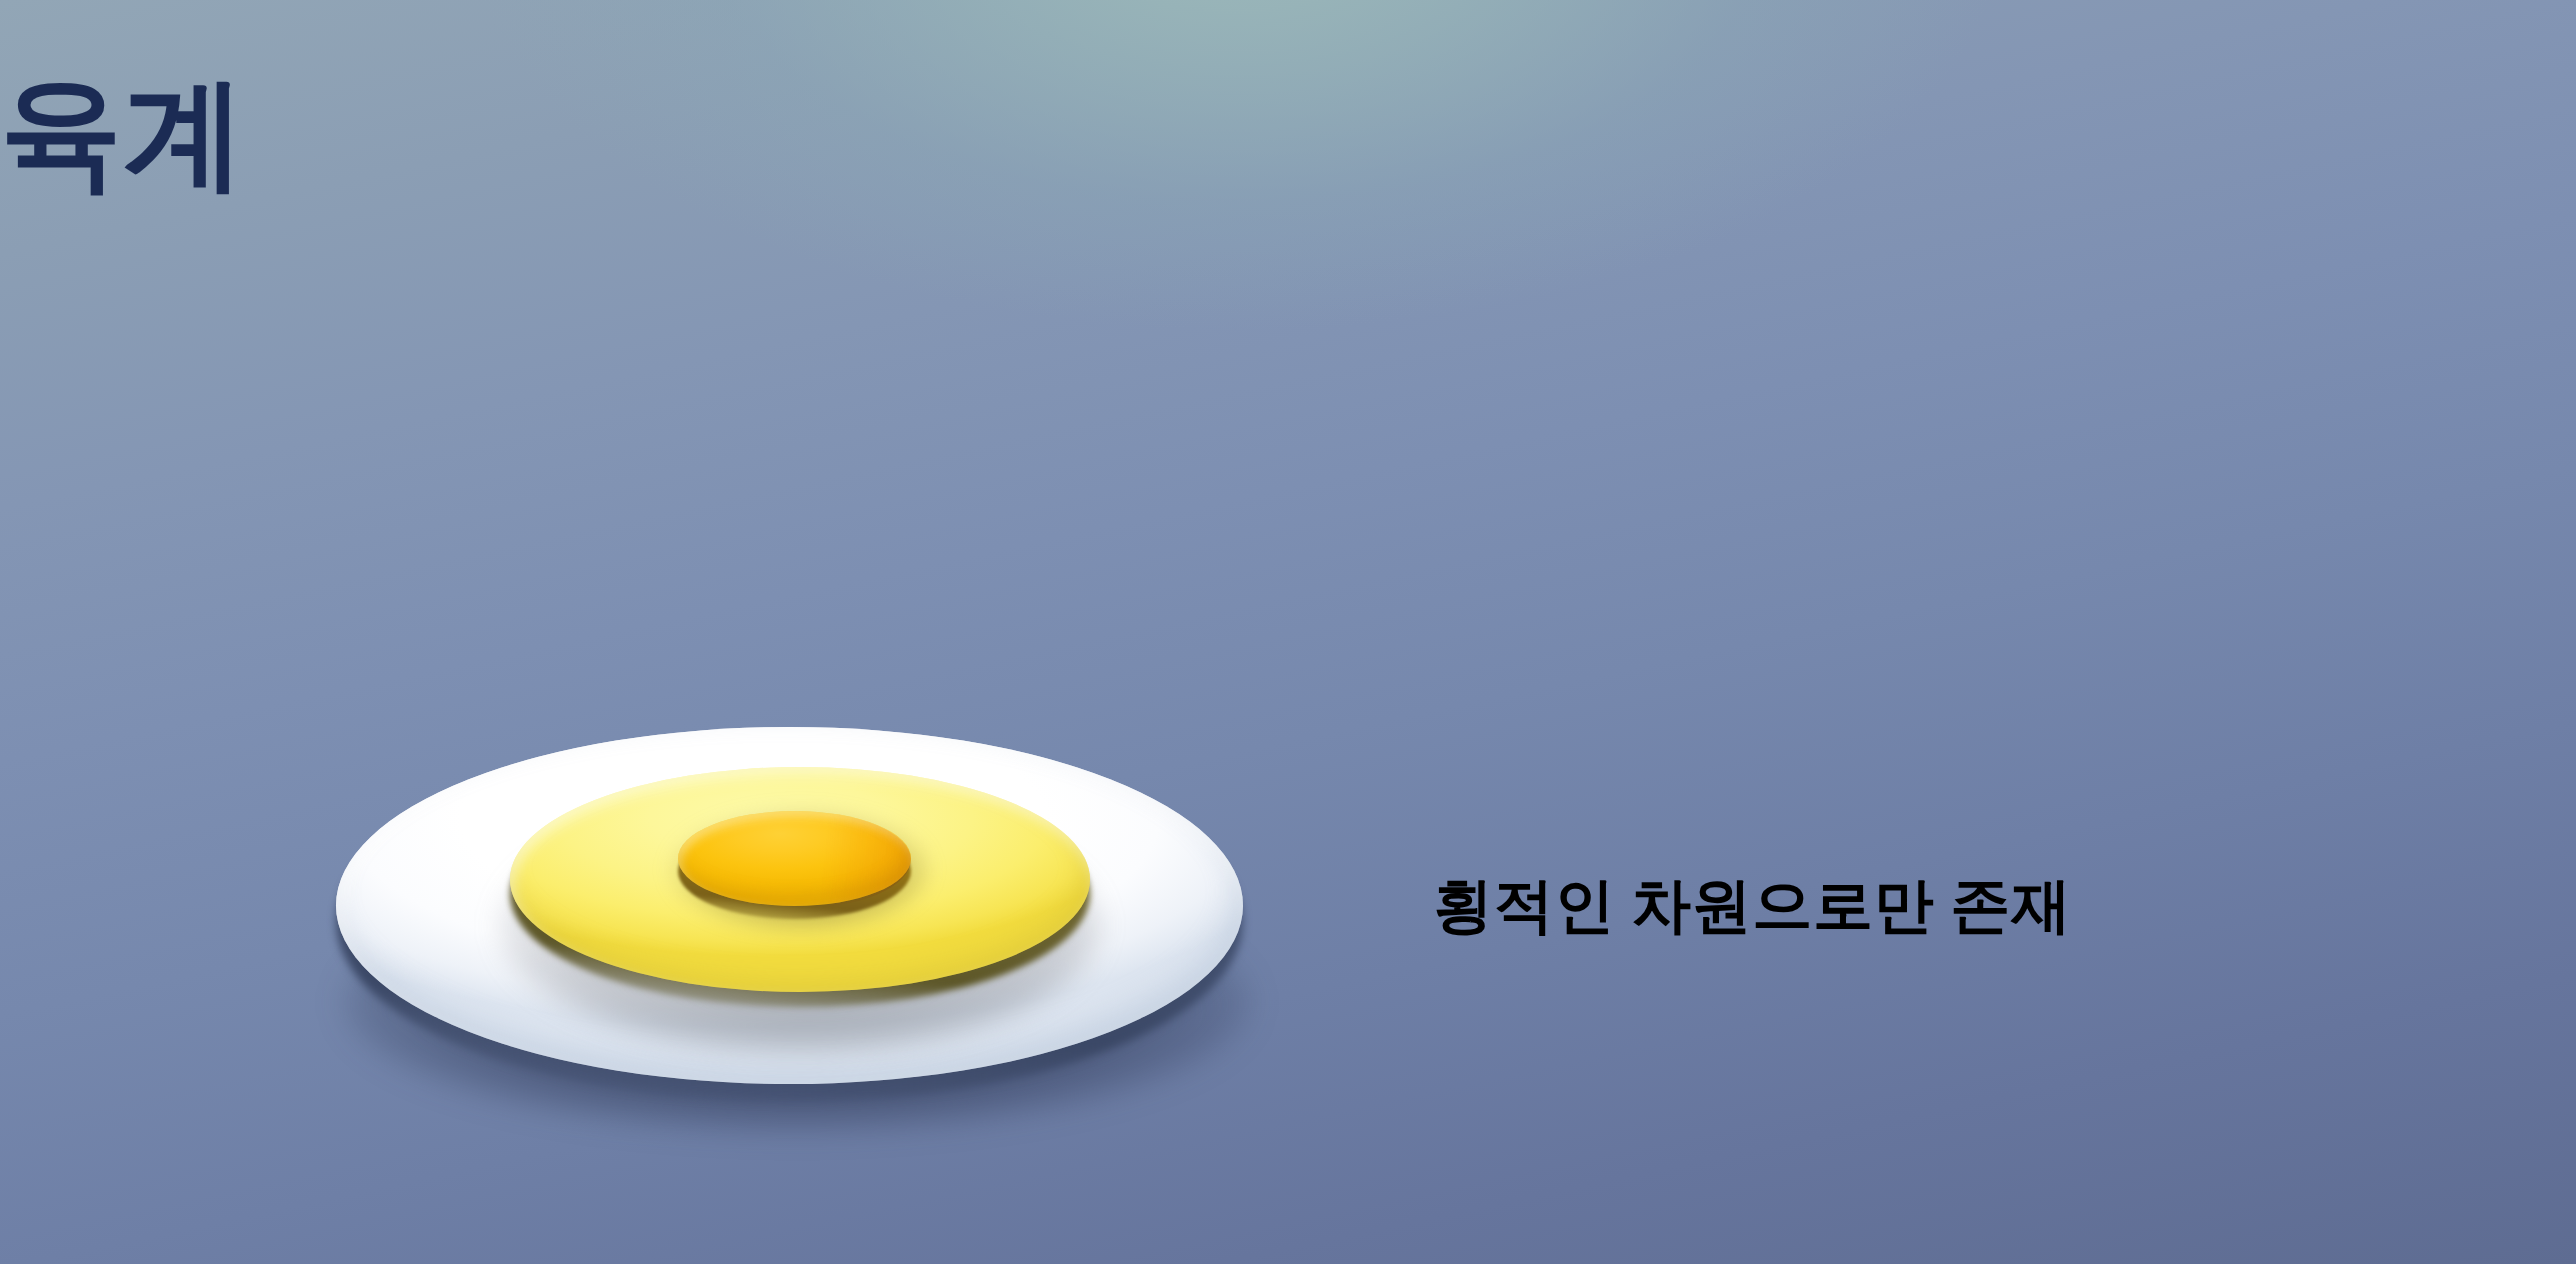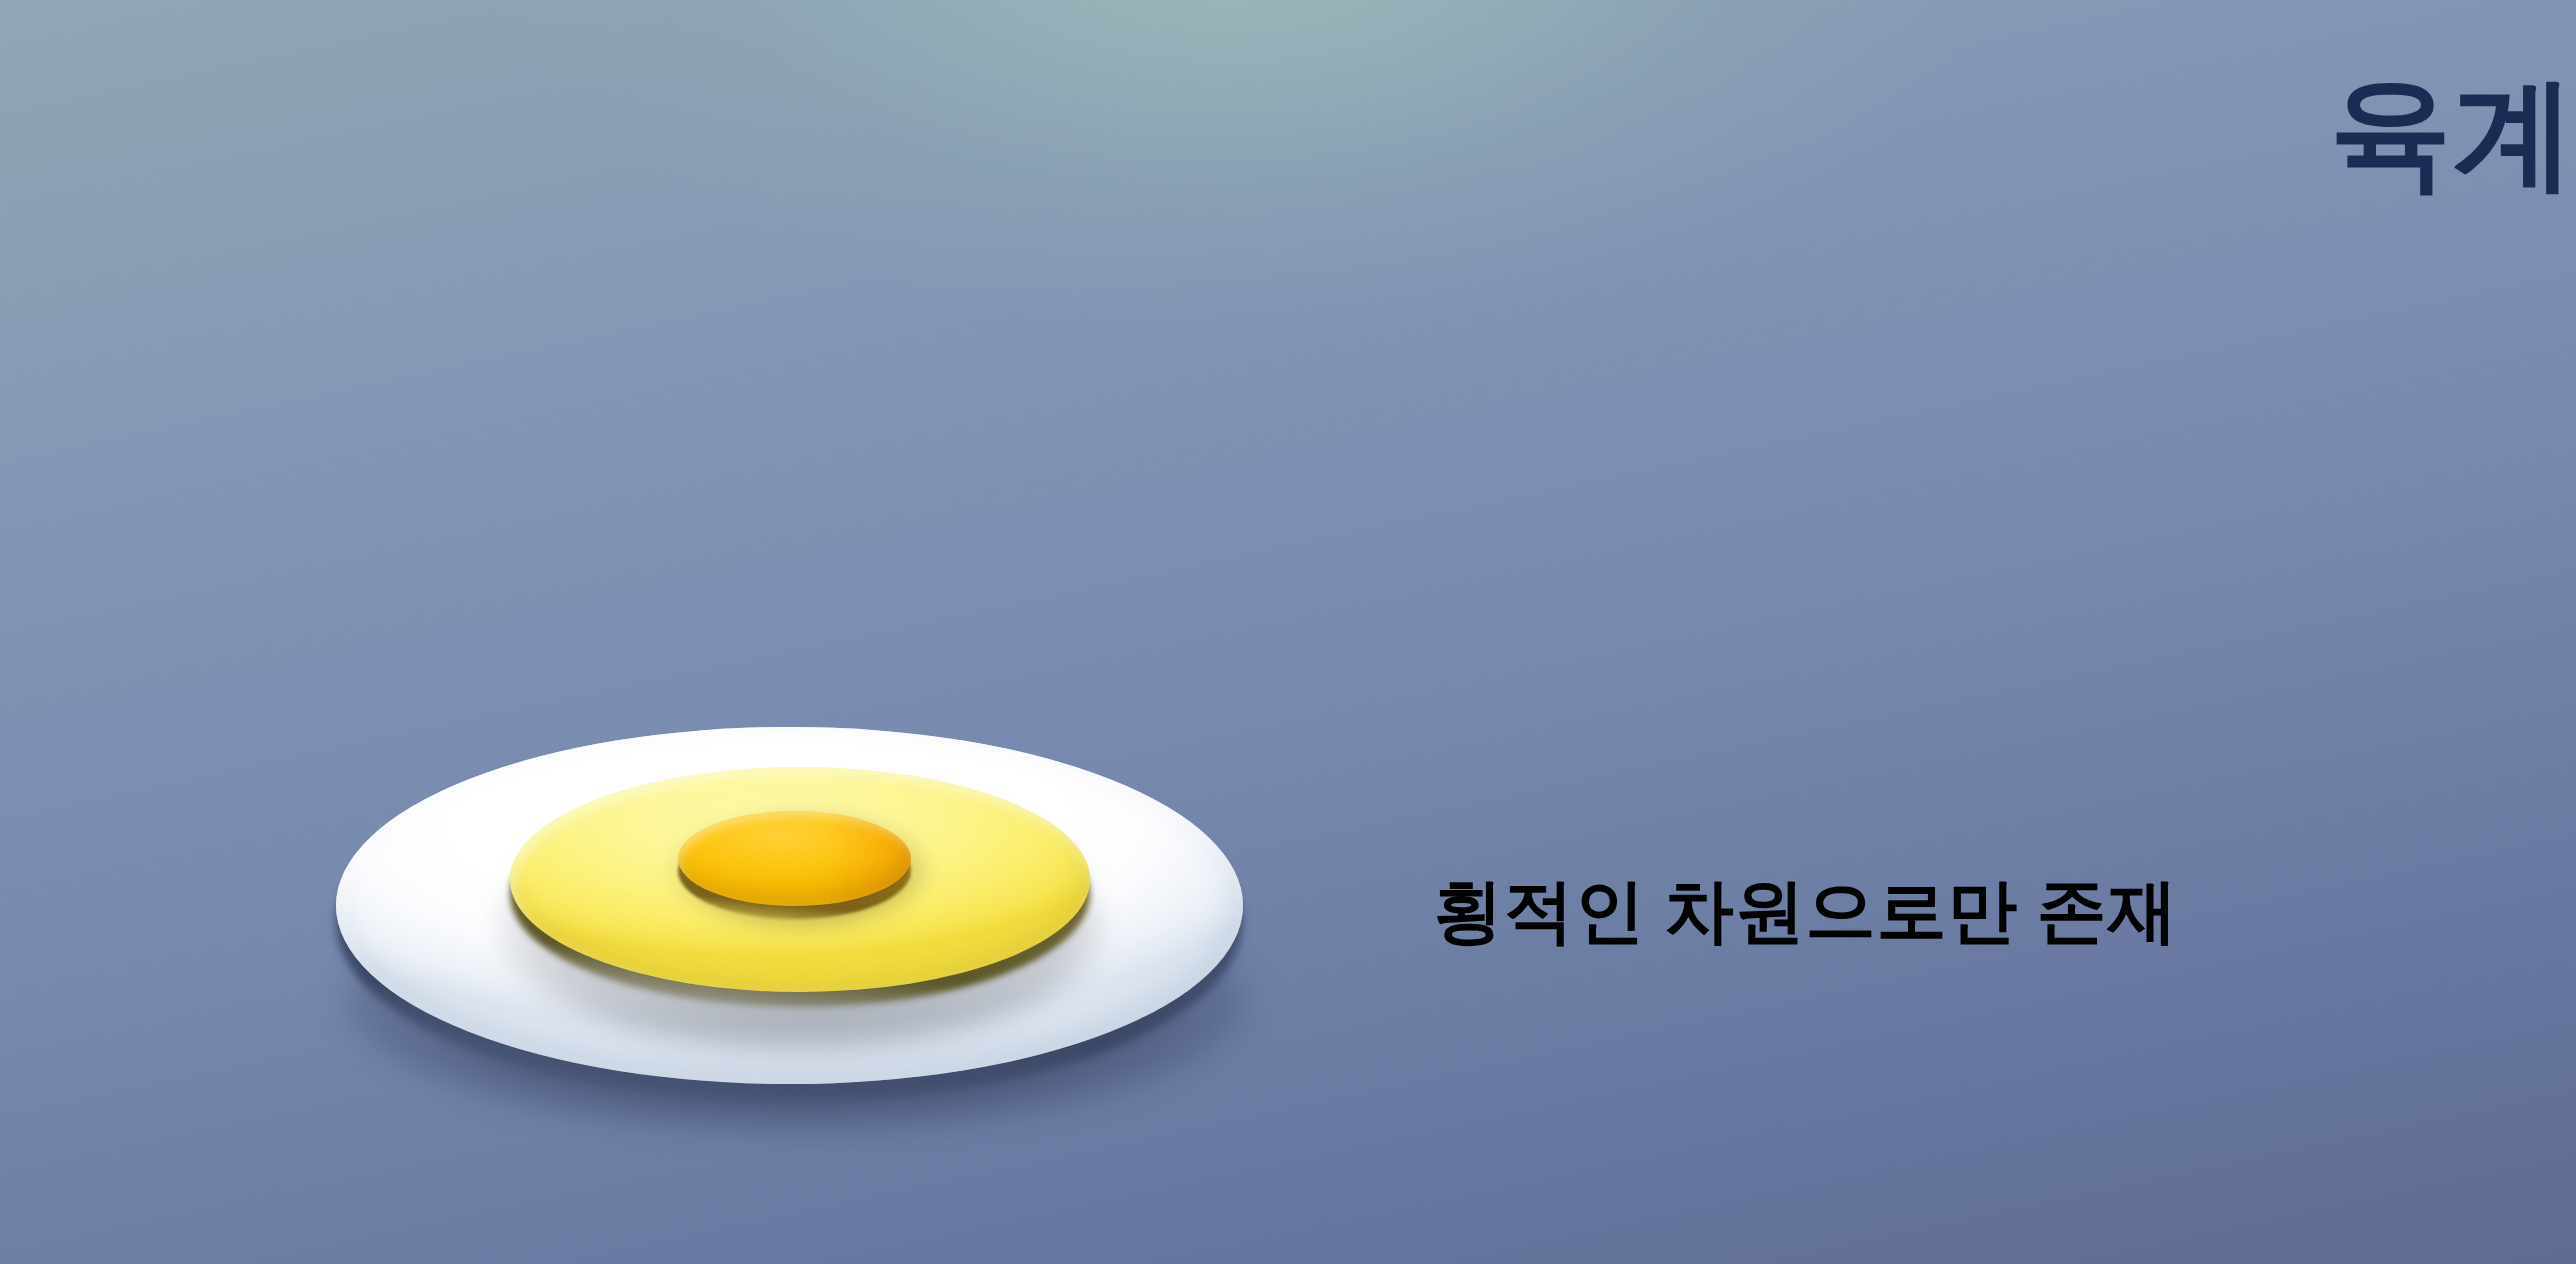--- a/index.html
+++ b/index.html
@@ -31,36 +31,36 @@
           #66759d 84%,
           #5e6c92 100%);
   }
 
   
   #title {
     position: absolute;
     left: 0;
     top: 70px;
     width: 2576px;
-    text-align: right;
+    text-align: left;
     font-size: 122px;
     line-height: 1.05;
     font-weight: 700;
     letter-spacing: 0.01em;
     color: #1b2b54;
     white-space: pre;
     font-family: Liberation Serif, serif;
   }
 
   
   #bodytext {
     position: absolute;
     left: 1433px;
     top: 873px;
-    font-size: 70px;
+    font-size: 60px;
     line-height: 1.12;
     font-weight: 700;
     letter-spacing: 0.012em;
     color: #000000;
     white-space: pre;
   }
 
   
   #disc-stack {
     position: absolute;

